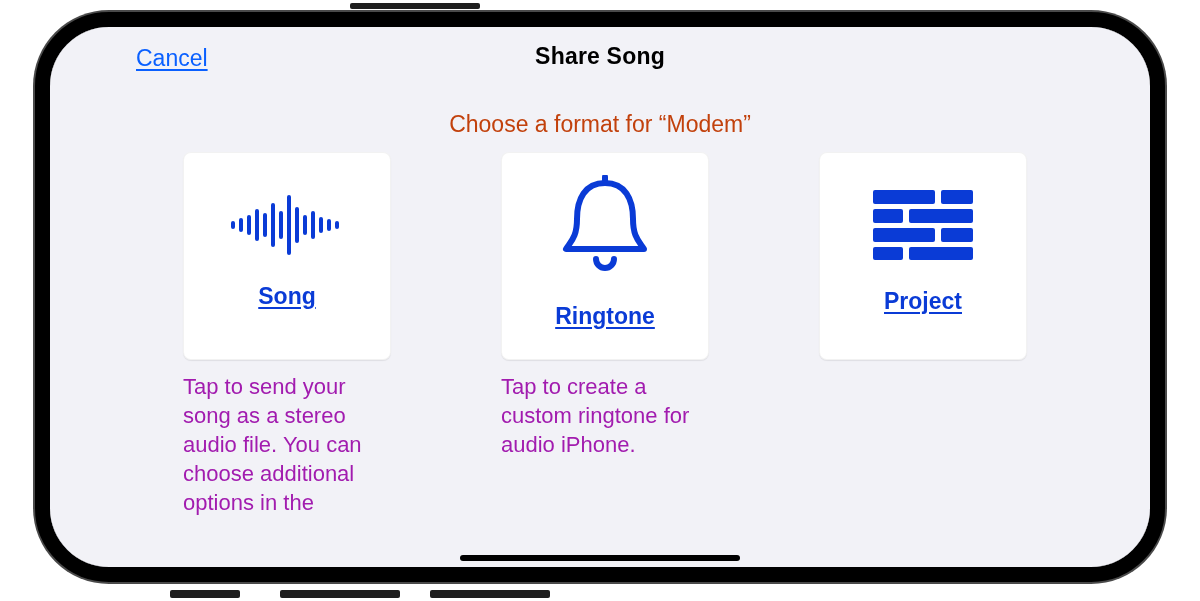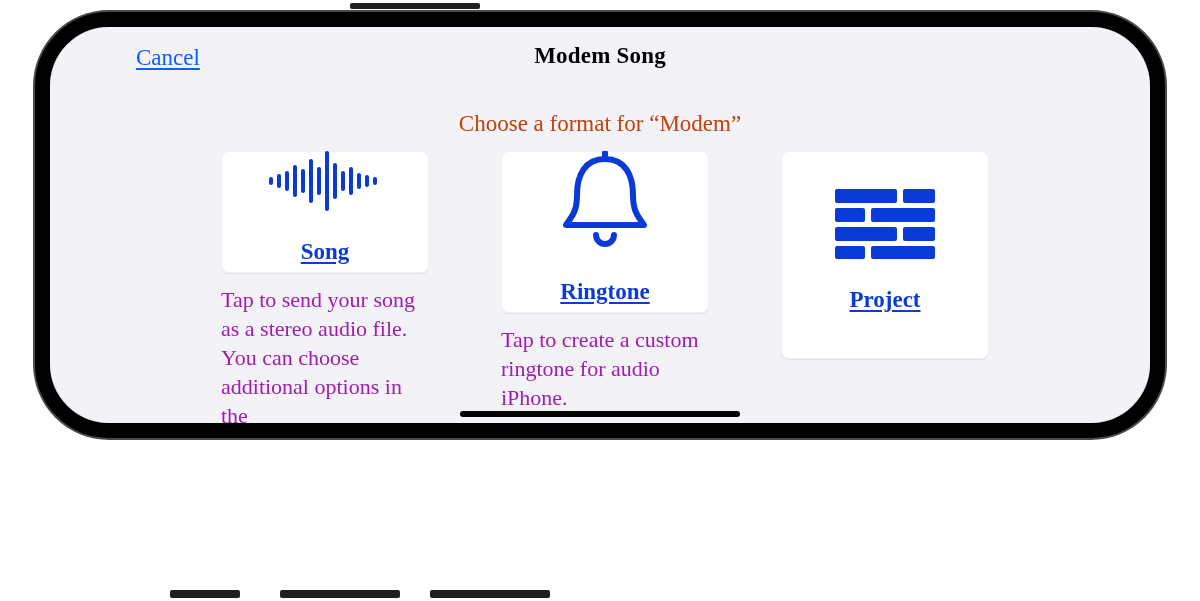--- a/index.html
+++ b/index.html
@@ -15,31 +15,30 @@
     position: relative;
     width: 1200px;
     height: 601px;
     box-sizing: border-box;
     padding: 12px 0 14px;
   }
   
   .phone-frame {
     position: relative;
     width: 1130px;
-    height: 426px;
+    height: 570px;
     margin: 0 auto;
     border-radius: 74px;
     background: #f2f2f7;
     border: 15px solid #000;
     box-shadow:
       0 0 0 2px #4a4a4a,
       inset 0 0 0 2px #1a1a1a;
     box-sizing: border-box;
     overflow: hidden;
-    font-family: Liberation Serif, serif;
   }
 
   .notch {
     position: absolute;
     left: -1px;
     top: 50%;
     transform: translateY(-50%);
     width: 35px;
     height: 190px;
     background: #000;
@@ -117,21 +116,21 @@
   .subtitle {
     text-align: center;
     color: #c2410c;
     font-size: 23px;
     margin: 26px 0 14px;
   }
 
   .options {
     display: flex;
     justify-content: center;
-    gap: 72px;
+    gap: 110px;
     padding: 0 60px 16px 70px;
     flex: 1 1 auto;
     overflow: hidden;
   }
   .option {
     width: 208px;
     display: flex;
     flex-direction: column;
     align-items: flex-start;
   }
@@ -185,21 +184,21 @@
   <div class="side-btn btn-bottom2"></div>
   <div class="side-btn btn-bottom3"></div>
 
   <div class="phone-frame">
     <div class="side-dot"></div>
     <div class="notch"></div>
 
     <div class="screen">
       <div class="nav">
         <span class="cancel">Cancel</span>
-        <span class="title">Modem Song</span>
+        <span class="title">Share Song</span>
       </div>
 
       <div class="subtitle">Choose a format for “Modem”</div>
 
       <div class="options">
 
         <div class="option">
           <div class="card">
             <span>
               <svg width="120" height="60" viewBox="0 0 120 60">

